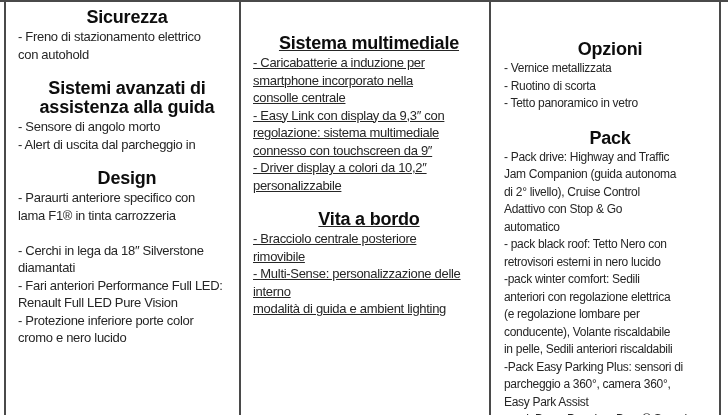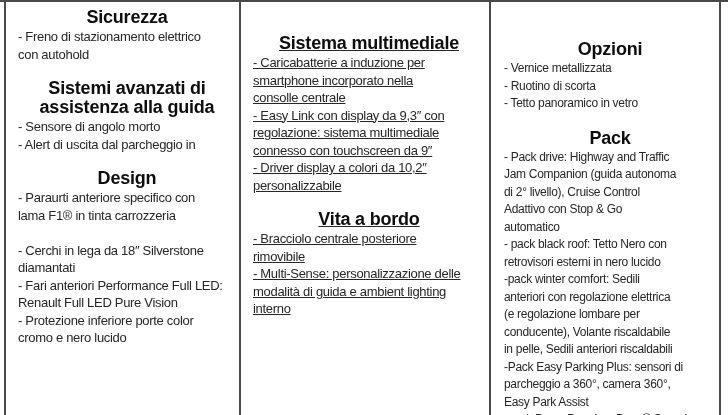--- a/index.html
+++ b/index.html
@@ -108,22 +108,22 @@
           <div class="line">regolazione: sistema multimediale</div>
           <div class="line">connesso con touchscreen da 9″</div>
           <div class="line">- Driver display a colori da 10,2″</div>
           <div class="line">personalizzabile</div>
         </div>
         <div class="section">
           <div class="heading">Vita a bordo</div>
           <div class="line">- Bracciolo centrale posteriore</div>
           <div class="line">rimovibile</div>
           <div class="line">- Multi-Sense: personalizzazione delle</div>
+          <div class="line">interno</div>
           <div class="line">modalità di guida e ambient lighting</div>
-          <div class="line">interno</div>
         </div>
       </div>
       <div class="column col3">
         <div class="section">
           <div class="heading">Opzioni</div>
           <div class="line">- Vernice metallizzata</div>
           <div class="line">- Ruotino di scorta</div>
           <div class="line">- Tetto panoramico in vetro</div>
         </div>
         <div class="section">

